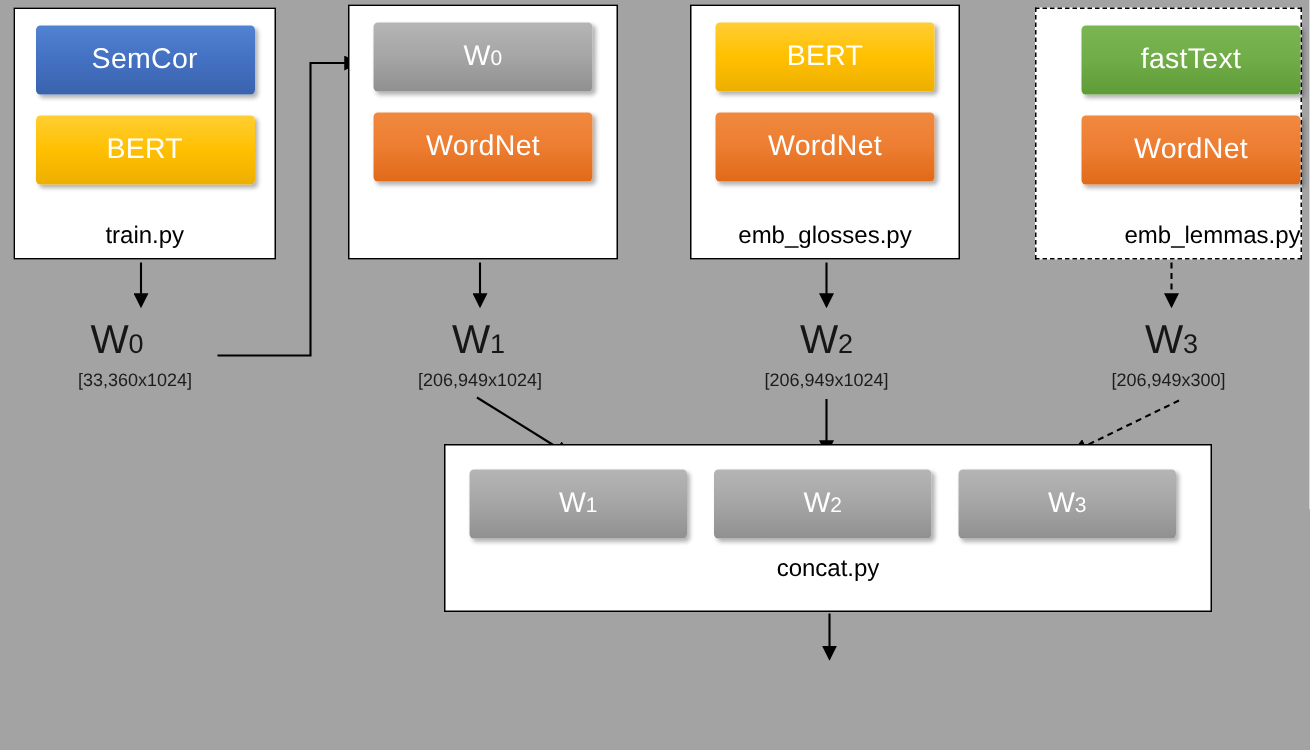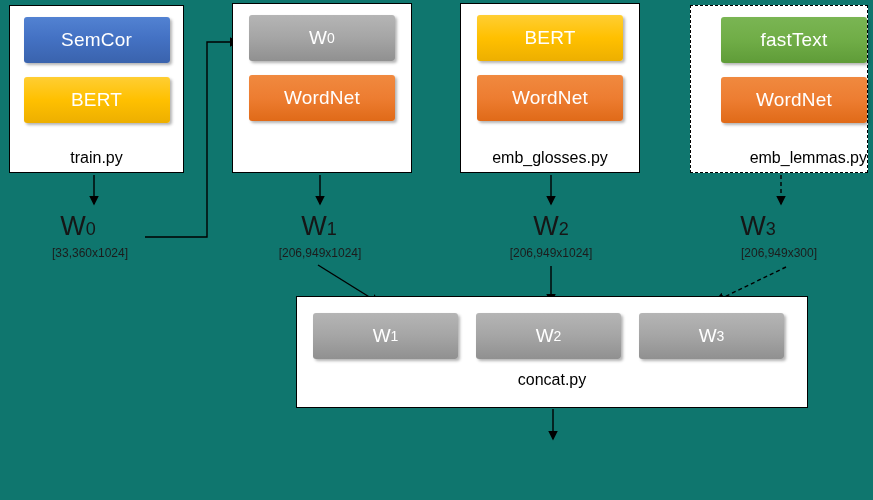--- a/index.html
+++ b/index.html
@@ -1,17 +1,17 @@
 <!DOCTYPE html>
 <html><head>
 <meta charset="utf-8">
 <style>
   html,body{margin:0;padding:0;background:#fff;}
   .canvas{
-    position:relative;width:873px;height:500px;background:#0f766e;overflow:hidden;
+    position:relative;width:873px;height:500px;background:#a3a3a3;overflow:hidden;
     font-family:"Liberation Sans","DejaVu Sans",sans-serif;color:#111;
   }
   svg.connectors{position:absolute;left:0;top:0;width:873px;height:500px;pointer-events:none;}
   .pbox{
     position:absolute;border:1.5px solid #000;background:#fff;box-sizing:border-box;
     display:flex;flex-direction:column;align-items:center;
   }
   .pbox.dashed{border-style:dashed;align-items:flex-end;}
   #box-train{left:9px;top:5px;width:175px;height:168px;}
   #box-extend{left:232px;top:3px;width:180px;height:170px;}
@@ -36,21 +36,21 @@
     box-shadow:2px 2px 3px rgba(0,0,0,.3);
     background:linear-gradient(180deg,#b5b5b5 0%,#a5a5a5 50%,#909090 100%);}
   #slot-w1{left:16px;} #slot-w2{left:179px;} #slot-w3{left:342px;}
   #box-concat .box-label{position:absolute;bottom:6px;left:0;right:0;text-align:center;margin:12px;}
   .wlabel{position:absolute;transform:translateX(-50%);font-size:27px;color:#161616;white-space:nowrap;line-height:1;}
   .wlabel .wsub{font-size:18px;}
   .wdims{position:absolute;transform:translateX(-50%);font-size:12px;color:#1c1c1c;white-space:nowrap;}
   #w0{left:78px;top:213px;}  #w0d{left:90px;top:246px;}
   #w1{left:319px;top:213px;} #w1d{left:320px;top:246px;}
   #w2{left:551px;top:213px;} #w2d{left:551px;top:246px;}
-  #w3{left:758px;top:213px;} #w3d{left:779px;top:246px;}
+  #w3{left:781px;top:213px;} #w3d{left:779px;top:246px;}
   #w4{left:547px;top:450px;margin-top:48px;} #w4d{left:553px;top:482px;}
 </style>
 </head>
 <body>
 
 <div class="canvas">
 
   <svg class="connectors" viewBox="0 0 873 500" xmlns="http://www.w3.org/2000/svg">
     <defs>
       <marker id="ah" viewBox="0 0 10 10" refX="8.5" refY="5" markerWidth="10" markerHeight="10" markerUnits="userSpaceOnUse" orient="auto">

